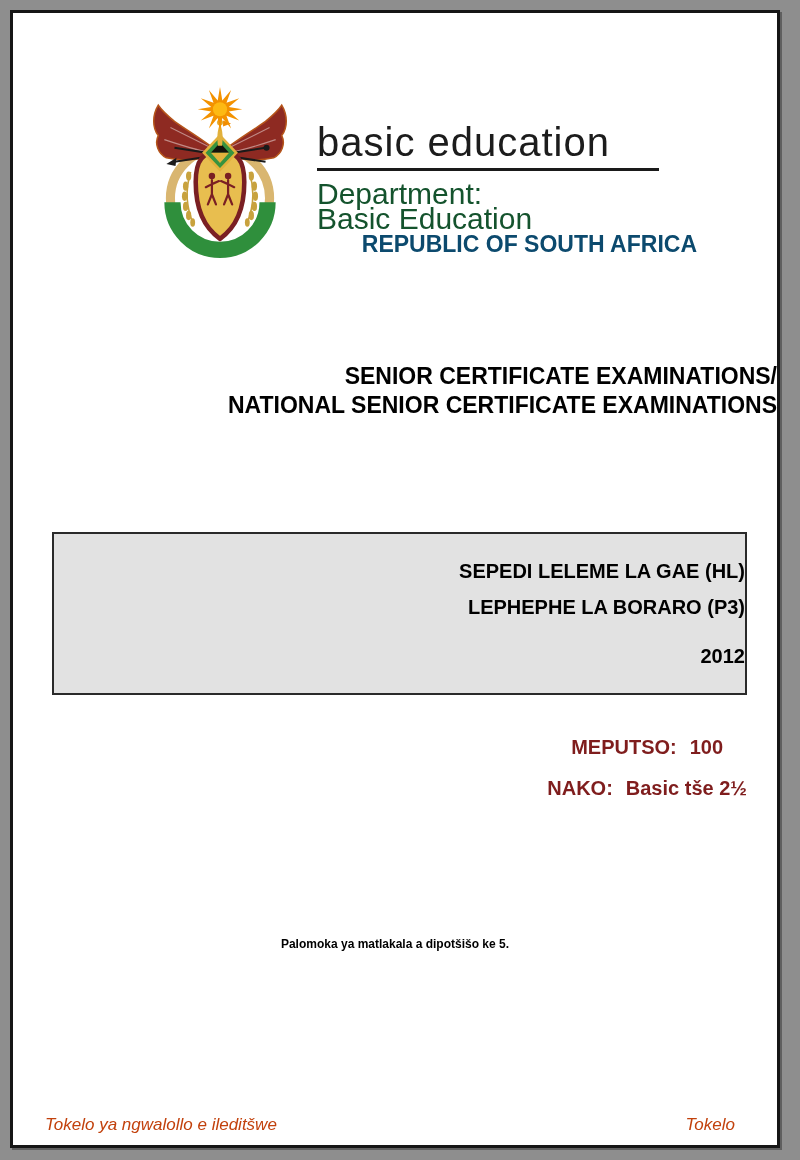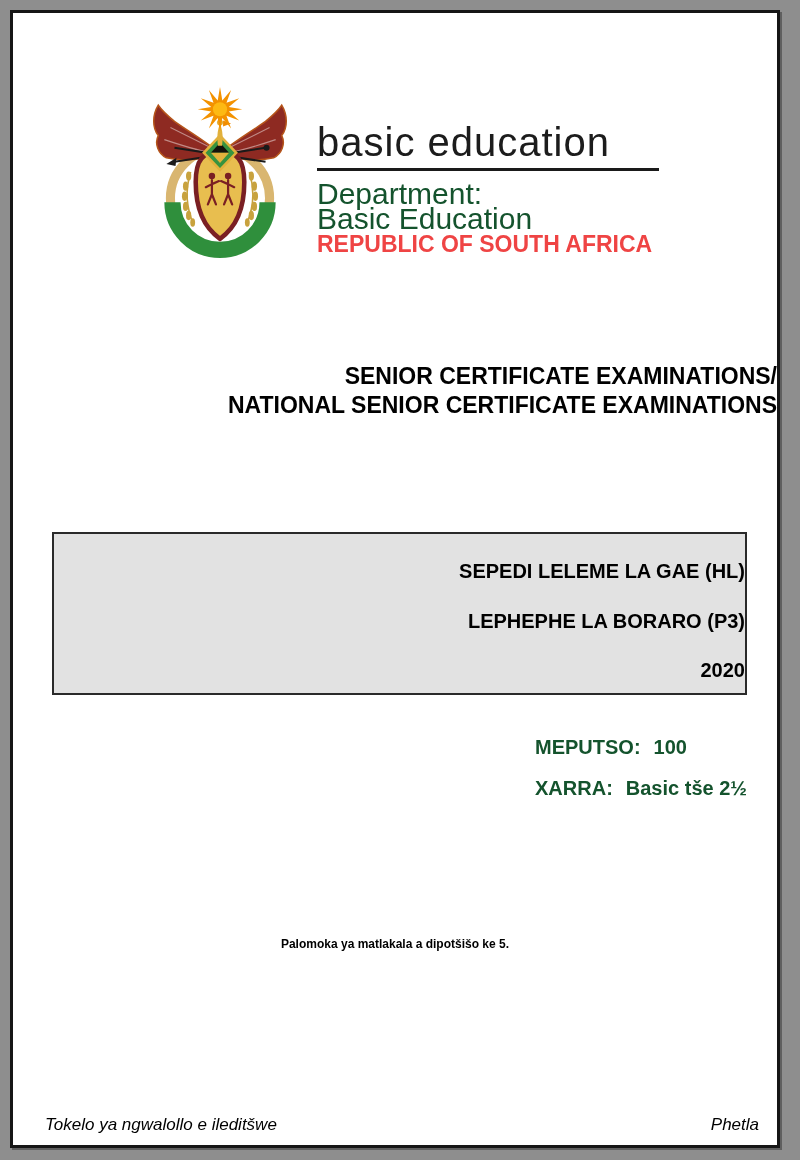--- a/index.html
+++ b/index.html
@@ -21,54 +21,54 @@
   
   .emblem{position:absolute;left:131px;top:74px;width:152px;height:172px;}
   .brand{position:absolute;left:304px;top:108px;width:380px;}
   .wordmark{
     font-size:40px;line-height:42px;letter-spacing:1px;
     color:#1c1c1c;font-weight:400;
   }
   .brand-rule{width:342px;height:3px;background:#1a1a1a;margin-top:5px;}
   .dept-line{font-size:30px;line-height:25px;color:#14532d;}
   .dept-line.first{margin-top:10px;}
-  .country{font-size:23px;line-height:26px;font-weight:bold;color:#ef4444;}
+  .country{font-size:23px;line-height:26px;font-weight:bold;color:#0c4a6e;text-align:right;}
   
   .exam-title{
     position:absolute;left:0;top:349px;width:100%;
     text-align:right;font-weight:bold;font-size:23px;line-height:29px;color:#000;
   }
   
   .subject-box{
     position:absolute;left:39px;top:519px;width:695px;height:163px;
     box-sizing:border-box;
     background:#e2e2e2;border:2px solid #2a2a2a;
     text-align:right;font-weight:bold;color:#000;font-size:20px;
   }
   .subject-box .bx-line{line-height:24px;}
   .subject-box .bx-1{margin-top:25px;}
-  .subject-box .bx-2{margin-top:26px;}
+  .subject-box .bx-2{margin-top:12px;}
   .subject-box .bx-3{margin-top:25px;}
   
   .details{
     position:absolute;right:30px;top:723px;
-    text-align:left;font-weight:bold;font-size:20px;color:#14532d;
+    text-align:center;font-weight:bold;font-size:20px;color:#7f1d1d;
   }
   .detail-line{line-height:22px;margin-bottom:19px;}
   .detail-line .val{margin-left:13px;}
   
   .pages-note{
     position:absolute;left:0;top:919px;width:100%;
     text-align:center;font-weight:bold;font-size:12px;line-height:24px;color:#000;
   }
   
   .page-footer{
-    position:absolute;left:32px;right:18px;top:1102px;
+    position:absolute;left:32px;right:42px;top:1102px;
     display:flex;justify-content:space-between;
-    font-style:italic;font-size:17px;line-height:20px;color:#000000;
+    font-style:italic;font-size:17px;line-height:20px;color:#c2410c;
   }
 </style>
 </head>
 <body>
 
 <div class="stage">
   <div class="sheet">
 
     <div class="emblem">
       <svg viewBox="0 0 150 170" width="152" height="172">
@@ -155,33 +155,33 @@
     </div>
 
     <div class="exam-title">
       <div>SENIOR CERTIFICATE EXAMINATIONS/</div>
       <div>NATIONAL SENIOR CERTIFICATE EXAMINATIONS</div>
     </div>
 
     <div class="subject-box">
       <div class="bx-line bx-1">SEPEDI LELEME LA GAE (HL)</div>
       <div class="bx-line bx-2">LEPHEPHE LA BORARO (P3)</div>
-      <div class="bx-line bx-3">2020</div>
+      <div class="bx-line bx-3">2012</div>
     </div>
 
     <div class="details">
       <div class="detail-line">
         <span>MEPUTSO:</span><span class="val">100</span>
       </div>
       <div class="detail-line">
-        <span>XARRA:</span><span class="val">Basic tše 2½</span>
+        <span>NAKO:</span><span class="val">Basic tše 2½</span>
       </div>
     </div>
 
     <div class="pages-note">Palomoka ya matlakala a dipotšišo ke 5.</div>
 
     <div class="page-footer">
       <span>Tokelo ya ngwalollo e ileditšwe</span>
-      <span>Phetla</span>
+      <span>Tokelo</span>
     </div>
 
   </div>
 </div>
 
 </body></html>

